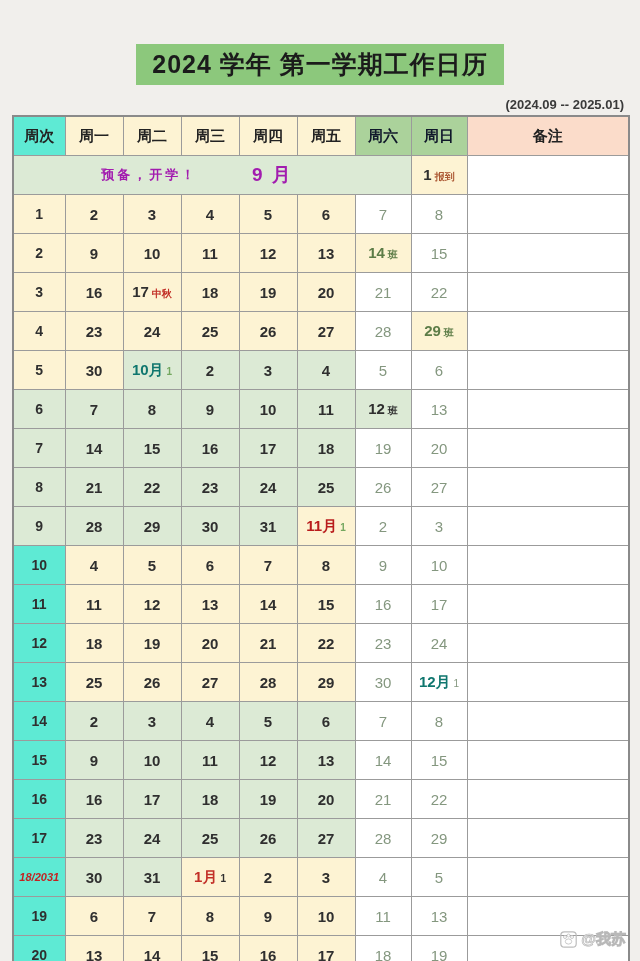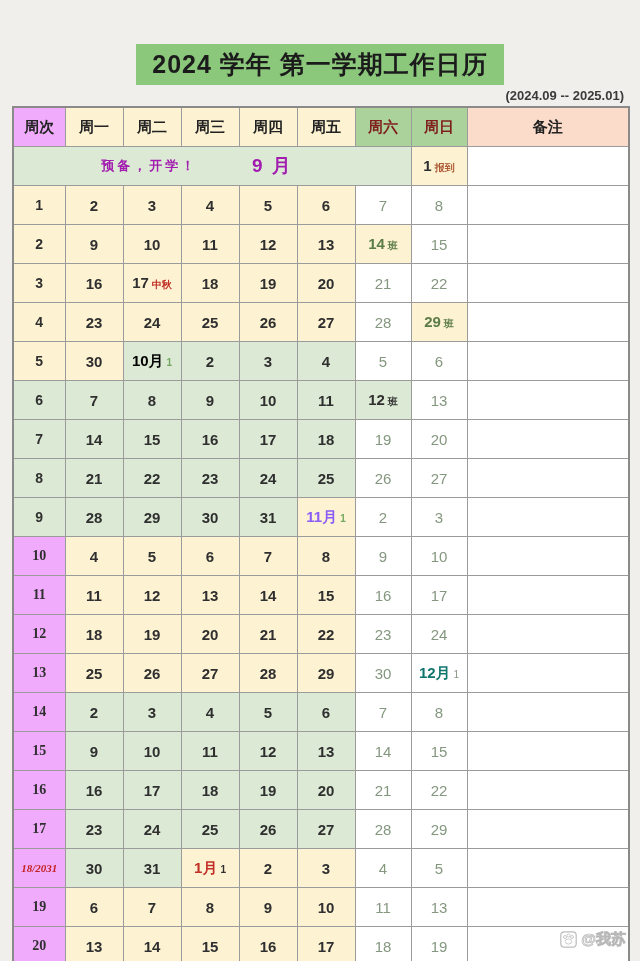--- a/index.html
+++ b/index.html
@@ -1,34 +1,34 @@
 <!DOCTYPE html>
 <html><head>
 <meta charset="utf-8">
 <style>
   html,body{margin:0;padding:0;}
   body{font-family:"Liberation Sans","DejaVu Sans",sans-serif;}
   .page{position:relative;width:640px;height:961px;background:#f1efec;box-sizing:border-box;overflow:hidden;}
   .title-wrap{text-align:center;padding-top:44px;}
   .title{display:inline-block;background:#8cc87c;color:#1b1b1b;font-size:25px;font-weight:700;
          padding:4px 16px;letter-spacing:1px;}
-  .subtitle{text-align:right;font-size:13px;font-weight:600;color:#3a3a3a;margin:3px 16px 3px 0;}
+  .subtitle{text-align:right;font-size:13px;font-weight:600;color:#3a3a3a;margin:12px 16px 3px 0;}
   table.cal{border-collapse:collapse;table-layout:fixed;width:616px;margin-left:12px;
             border:2px solid #8a8a8a;background:#fff;}
   table.cal th,table.cal td{border:1px solid #9b9b9b;height:38px;text-align:center;vertical-align:middle;
             padding:0;overflow:hidden;}
   th{font-size:15px;font-weight:700;color:#222;}
-  .hdr-green{color:#7f1d1d;}
+  .hdr-green{color:#0f172a;}
   .bg-y{background:#fdf3d3;} .bg-g{background:#dcead5;} .bg-w{background:#ffffff;}
-  .bg-b{background:#f0abfc;font-family:Liberation Serif, serif;} .bg-gh{background:#abd29b;} .bg-p{background:#fbdcca;}
+  .bg-b{background:#5eead4;} .bg-gh{background:#abd29b;} .bg-p{background:#fbdcca;}
   .day{font-size:15px;}
   .day span+span{margin-left:3px;}
   .c-d{color:#2f2f2f;font-weight:700;} .c-wk{color:#84977f;font-weight:400;}
-  .c-r{color:#c22f27;font-weight:700;} .c-o{color:#000000;font-weight:700;}
-  .c-ob{color:#0f766e;font-weight:700;} .c-n{color:#8b5cf6;font-weight:700;}
+  .c-r{color:#c22f27;font-weight:700;} .c-o{color:#0f766e;font-weight:700;}
+  .c-ob{color:#0f766e;font-weight:700;} .c-n{color:#b91c1c;font-weight:700;}
   .c-g{color:#74a75f;font-weight:600;} .c-ol{color:#5c7c47;font-weight:700;}
   .c-br{color:#ad5a35;font-weight:700;}
   .sm{font-size:10px;text-align:center;}
   .week{font-weight:700;font-size:14px;color:#2f2f2f;}
   .week-red{color:#c32222;font-size:11px;font-weight:700;font-style:italic;letter-spacing:0;}
   .month-merged{position:relative;}
   .note{position:absolute;left:22%;top:50%;transform:translateY(-50%);
         font-size:13px;font-weight:700;color:#a21caf;letter-spacing:3px;white-space:nowrap;}
   .month-label{position:absolute;left:60%;top:50%;transform:translateY(-50%);
         font-size:19px;font-weight:700;color:#a21caf;letter-spacing:2px;white-space:nowrap;}

